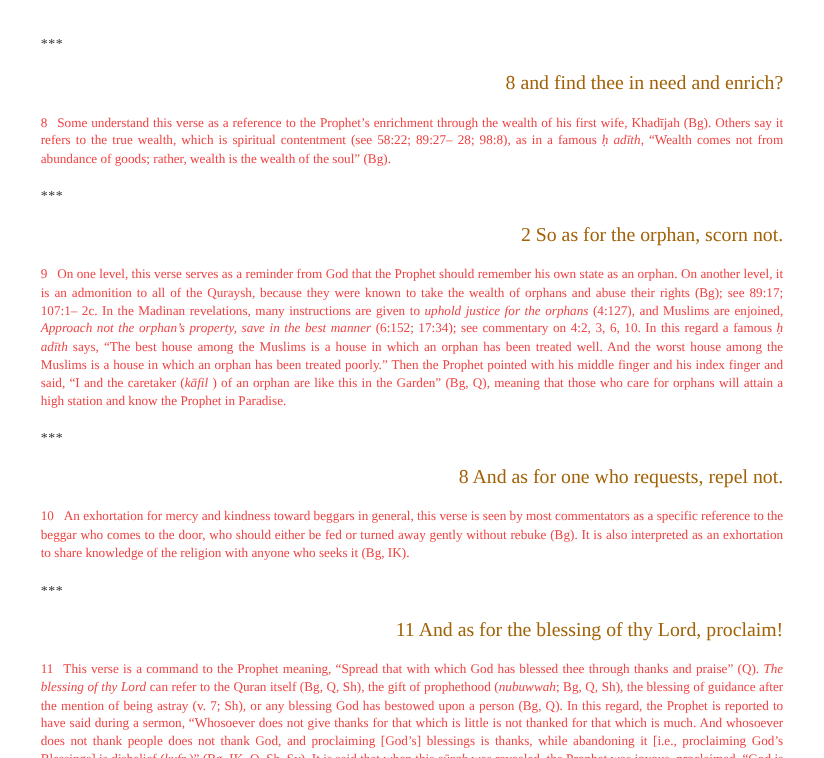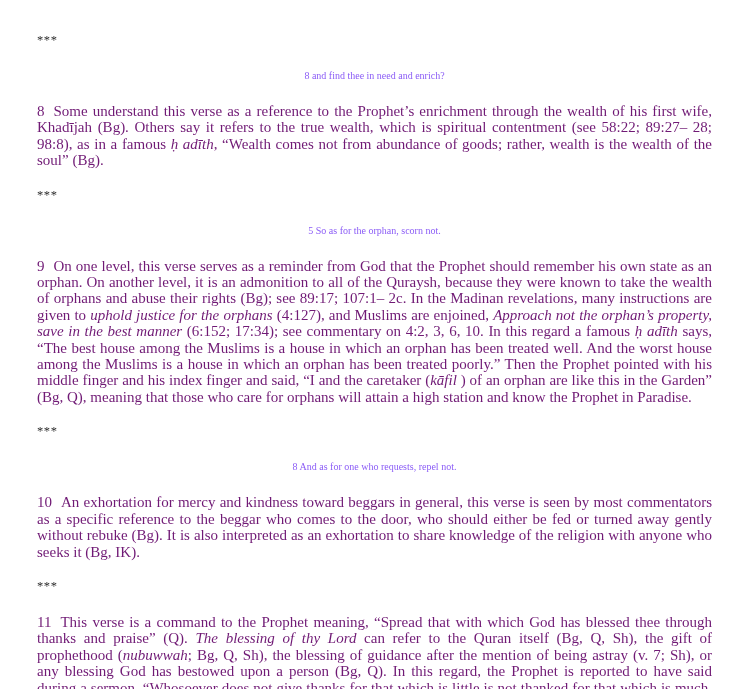--- a/index.html
+++ b/index.html
@@ -28,51 +28,52 @@
   }
   .sep {
     font-size: 12.5px;
     line-height: 15px;
     letter-spacing: 0.6px;
     color: #2a2a2a;
     margin: 0 0 20px 0;
     font-family: "Liberation Serif", "DejaVu Serif", serif;
   }
   .verse {
-    font-size: 10px;
+    font-size: 18px;
     line-height: 15px;
     margin: 0 0 20px 0;
-    text-align: center;
-    color: #8b5cf6;
+    text-align: right;
+    color: #a16207;
   }
   .commentary {
-    font-size: 15px;
+    font-size: 12px;
     line-height: 16.4px;
     margin: 0 0 19px 0;
     text-align: justify;
     text-justify: inter-word;
-    color: #701a75;
+    color: #ef4444;
   }
   .commentary .num {
     margin-right: 9px;
   }
   em {
     font-style: italic;
   }
 </style>
 </head>
 <body>
 
 <div class="page">
   <div class="content" id="content-root">
       <p class="sep">***</p>
       <p class="verse">8 and find thee in need and enrich?</p>
       <p class="commentary"><span class="num">8</span><span>Some understand this verse as a reference to the Prophet’s enrichment through the wealth of his first wife, Khadījah (Bg). Others say it refers to the true wealth, which is spiritual contentment (see 58:22; 89:27– 28; 98:8), as in a famous </span><em>ḥ adīth</em><span>, “Wealth comes not from abundance of goods; rather, wealth is the wealth of the soul” (Bg).</span></p>
       <p class="sep">***</p>
-      <p class="verse">5 So as for the orphan, scorn not.</p>
+      <p class="verse">2 So as for the orphan, scorn not.</p>
       <p class="commentary"><span class="num">9</span><span>On one level, this verse serves as a reminder from God that the Prophet should remember his own state as an orphan. On another level, it is an admonition to all of the Quraysh, because they were known to take the wealth of orphans and abuse their rights (Bg); see 89:17; 107:1– 2c. In the Madinan revelations, many instructions are given to </span><em>uphold justice for the orphans</em><span> (4:127), and Muslims are enjoined, </span><em>Approach not the orphan’s property, save in the best manner</em><span> (6:152; 17:34); see commentary on 4:2, 3, 6, 10. In this regard a famous </span><em>ḥ adīth</em><span> says, “The best house among the Muslims is a house in which an orphan has been treated well. And the worst house among the Muslims is a house in which an orphan has been treated poorly.” Then the Prophet pointed with his middle finger and his index finger and said, “I and the caretaker (</span><em>kāfil</em><span> ) of an orphan are like this in the Garden” (Bg, Q), meaning that those who care for orphans will attain a high station and know the Prophet in Paradise.</span></p>
       <p class="sep">***</p>
       <p class="verse">8 And as for one who requests, repel not.</p>
       <p class="commentary"><span class="num">10</span><span>An exhortation for mercy and kindness toward beggars in general, this verse is seen by most commentators as a specific reference to the beggar who comes to the door, who should either be fed or turned away gently without rebuke (Bg). It is also interpreted as an exhortation to share knowledge of the religion with anyone who seeks it (Bg, IK).</span></p>
       <p class="sep">***</p>
+      <p class="verse">11 And as for the blessing of thy Lord, proclaim!</p>
       <p class="commentary"><span class="num">11</span><span>This verse is a command to the Prophet meaning, “Spread that with which God has blessed thee through thanks and praise” (Q). </span><em>The blessing of thy Lord</em><span> can refer to the Quran itself (Bg, Q, Sh), the gift of prophethood (</span><em>nubuwwah</em><span>; Bg, Q, Sh), the blessing of guidance after the mention of being astray (v. 7; Sh), or any blessing God has bestowed upon a person (Bg, Q). In this regard, the Prophet is reported to have said during a sermon, “Whosoever does not give thanks for that which is little is not thanked for that which is much. And whosoever does not thank people does not thank God, and proclaiming [God’s] blessings is thanks, while abandoning it [i.e., proclaiming God’s Blessings] is disbelief (</span><em>kufr</em><span> )” (Bg, IK, Q, Sh, Sy). It is said that when this </span><em>sūrah</em><span> was revealed, the Prophet was joyous, proclaimed, “God is great (</span></p>
     </div>
 </div>
 
 </body></html>

